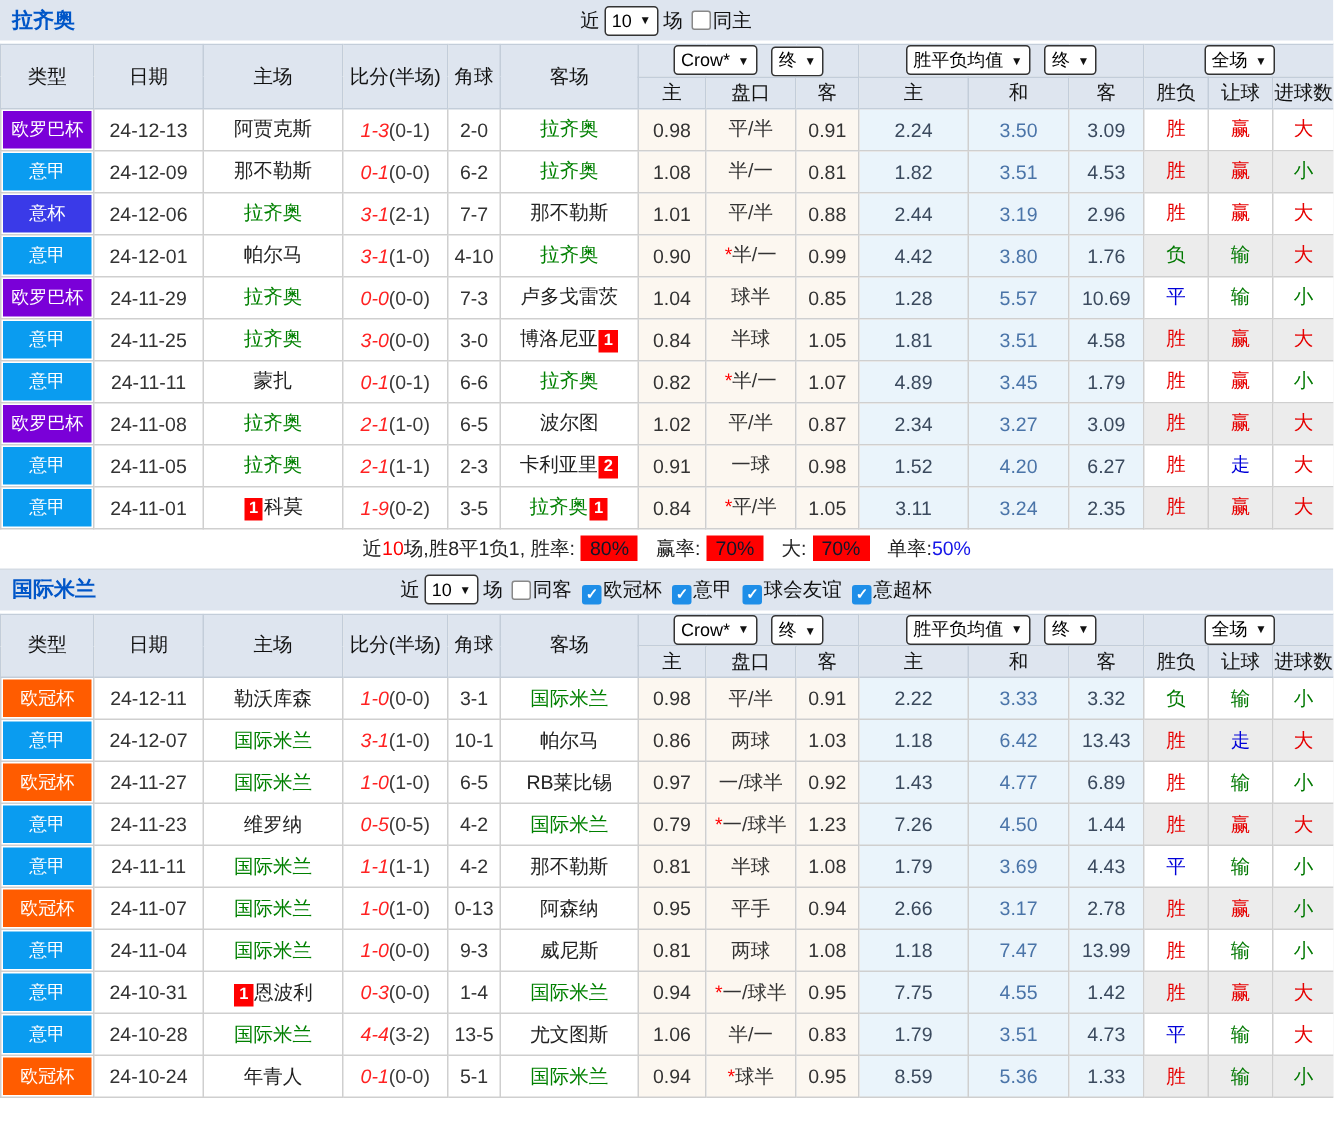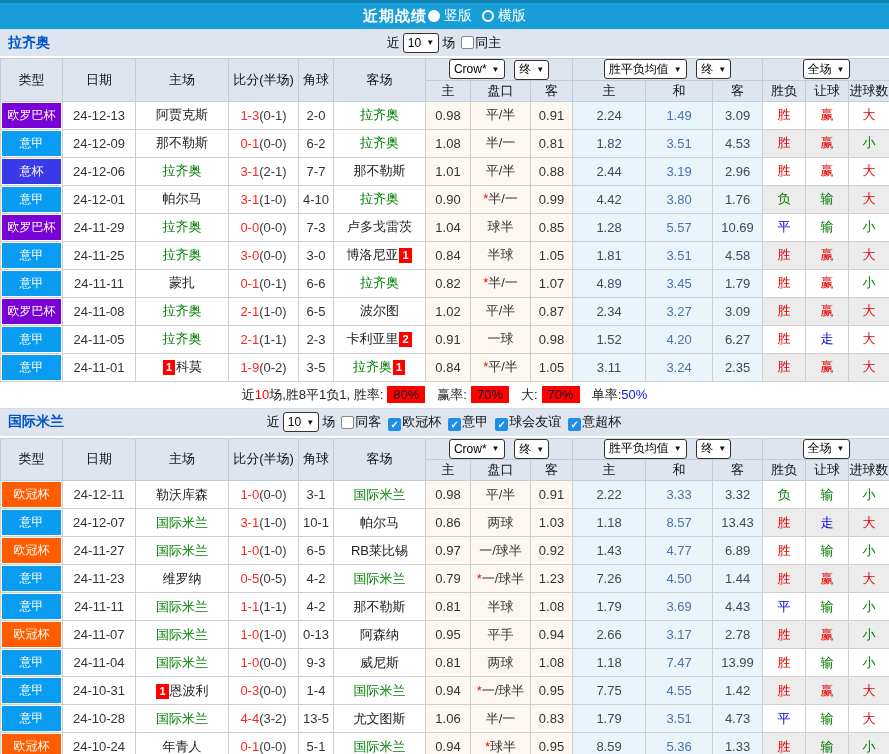--- a/index.html
+++ b/index.html
@@ -28,21 +28,21 @@
   
   table{width:889px;border-collapse:collapse;table-layout:fixed;}
   thead th{background:#dee5ef;border:1px solid #c3cdd9;font-weight:normal;
            font-size:13px;color:#111;height:20px;padding:0;overflow:hidden;}
   tbody td{border:1px solid #cfcfcf;height:27px;text-align:center;font-size:13px;
            color:#333;padding:0;overflow:hidden;white-space:nowrap;}
   td.c-type{padding:0;}
   td.c-type .lg{margin:1px;height:25px;line-height:25px;color:#fff;font-size:12px;text-align:center;}
   .c-team{color:#222;}
   .c-team .self{color:#008000;}
-  .ft{color:#ff2222;} .ht{color:#3a3a3a;}
+  .ft{color:#ff2222;font-style:italic;} .ht{color:#3a3a3a;}
   .badge{display:inline-block;background:#f00;color:#fff;font-size:11px;font-weight:bold;
          padding:0 3px;line-height:15px;margin:0 1px;}
   .c-asian{background:#fcf7f0;color:#333;}
   .c-hcap .star{color:#f00;}
   .c-euro{background:#eaf4fb;color:#3b4a5e;}
   .c-euro.c-draw{color:#4a74a8;}
   .c-res{background:#fff;}
   tbody tr:nth-child(even) .c-res{background:#ececec;}
   .r-red{color:#e60000;} .r-blue{color:#0000d8;} .r-green{color:#007800;}
   
@@ -50,27 +50,20 @@
            justify-content:center;font-size:13px;color:#222;}
   .summary .box{background:#f00;color:#0f172a;padding:1px 6px;margin:0 4px;}
   .red-t{color:#f00;} .blue-t{color:#1414e8;}
   .sp{margin-left:8px;}
 </style>
 </head>
 <body>
 
 <div class="page">
 
-  <div class="topbar">
-    <span class="title">近期战绩</span>
-      <span class="radio filled"></span>
-      <span>竖版</span>
-      <span class="radio empty"></span>
-      <span>横版</span>
-  </div>
 
   <div class="sec-head">
     <span class="team-name">拉齐奥</span>
     <span class="filters">
       <span>近</span>
       <span class="sel">
           <span>10</span>
           <span class="arr">▼</span>
         </span>
       <span>场</span>
@@ -151,21 +144,21 @@
           </td>
           <td class="c-date">24-12-13</td>
           <td class="c-team"><span class="">阿贾克斯</span></td>
           <td class="c-score"><span class="ft">1-3</span><span class="ht">(0-1)</span></td>
           <td class="c-corner">2-0</td>
           <td class="c-team"><span class="self">拉齐奥</span></td>
           <td class="c-asian">0.98</td>
           <td class="c-asian c-hcap">平/半</td>
           <td class="c-asian">0.91</td>
           <td class="c-euro">2.24</td>
-          <td class="c-euro c-draw">1.49</td>
+          <td class="c-euro c-draw">3.50</td>
           <td class="c-euro">3.09</td>
           <td class="c-res r-red">胜</td>
           <td class="c-res r-red">赢</td>
           <td class="c-res r-red">大</td>
         </tr>
         <tr>
           <td class="c-type">
             <div class="lg" style="background:#0a9cf0">意甲</div>
           </td>
           <td class="c-date">24-12-09</td>
@@ -457,21 +450,21 @@
           </td>
           <td class="c-date">24-12-07</td>
           <td class="c-team"><span class="self">国际米兰</span></td>
           <td class="c-score"><span class="ft">3-1</span><span class="ht">(1-0)</span></td>
           <td class="c-corner">10-1</td>
           <td class="c-team"><span class="">帕尔马</span></td>
           <td class="c-asian">0.86</td>
           <td class="c-asian c-hcap">两球</td>
           <td class="c-asian">1.03</td>
           <td class="c-euro">1.18</td>
-          <td class="c-euro c-draw">8.57</td>
+          <td class="c-euro c-draw">6.42</td>
           <td class="c-euro">13.43</td>
           <td class="c-res r-red">胜</td>
           <td class="c-res r-blue">走</td>
           <td class="c-res r-red">大</td>
         </tr>
         <tr>
           <td class="c-type">
             <div class="lg" style="background:#ff5c00">欧冠杯</div>
           </td>
           <td class="c-date">24-11-27</td>

